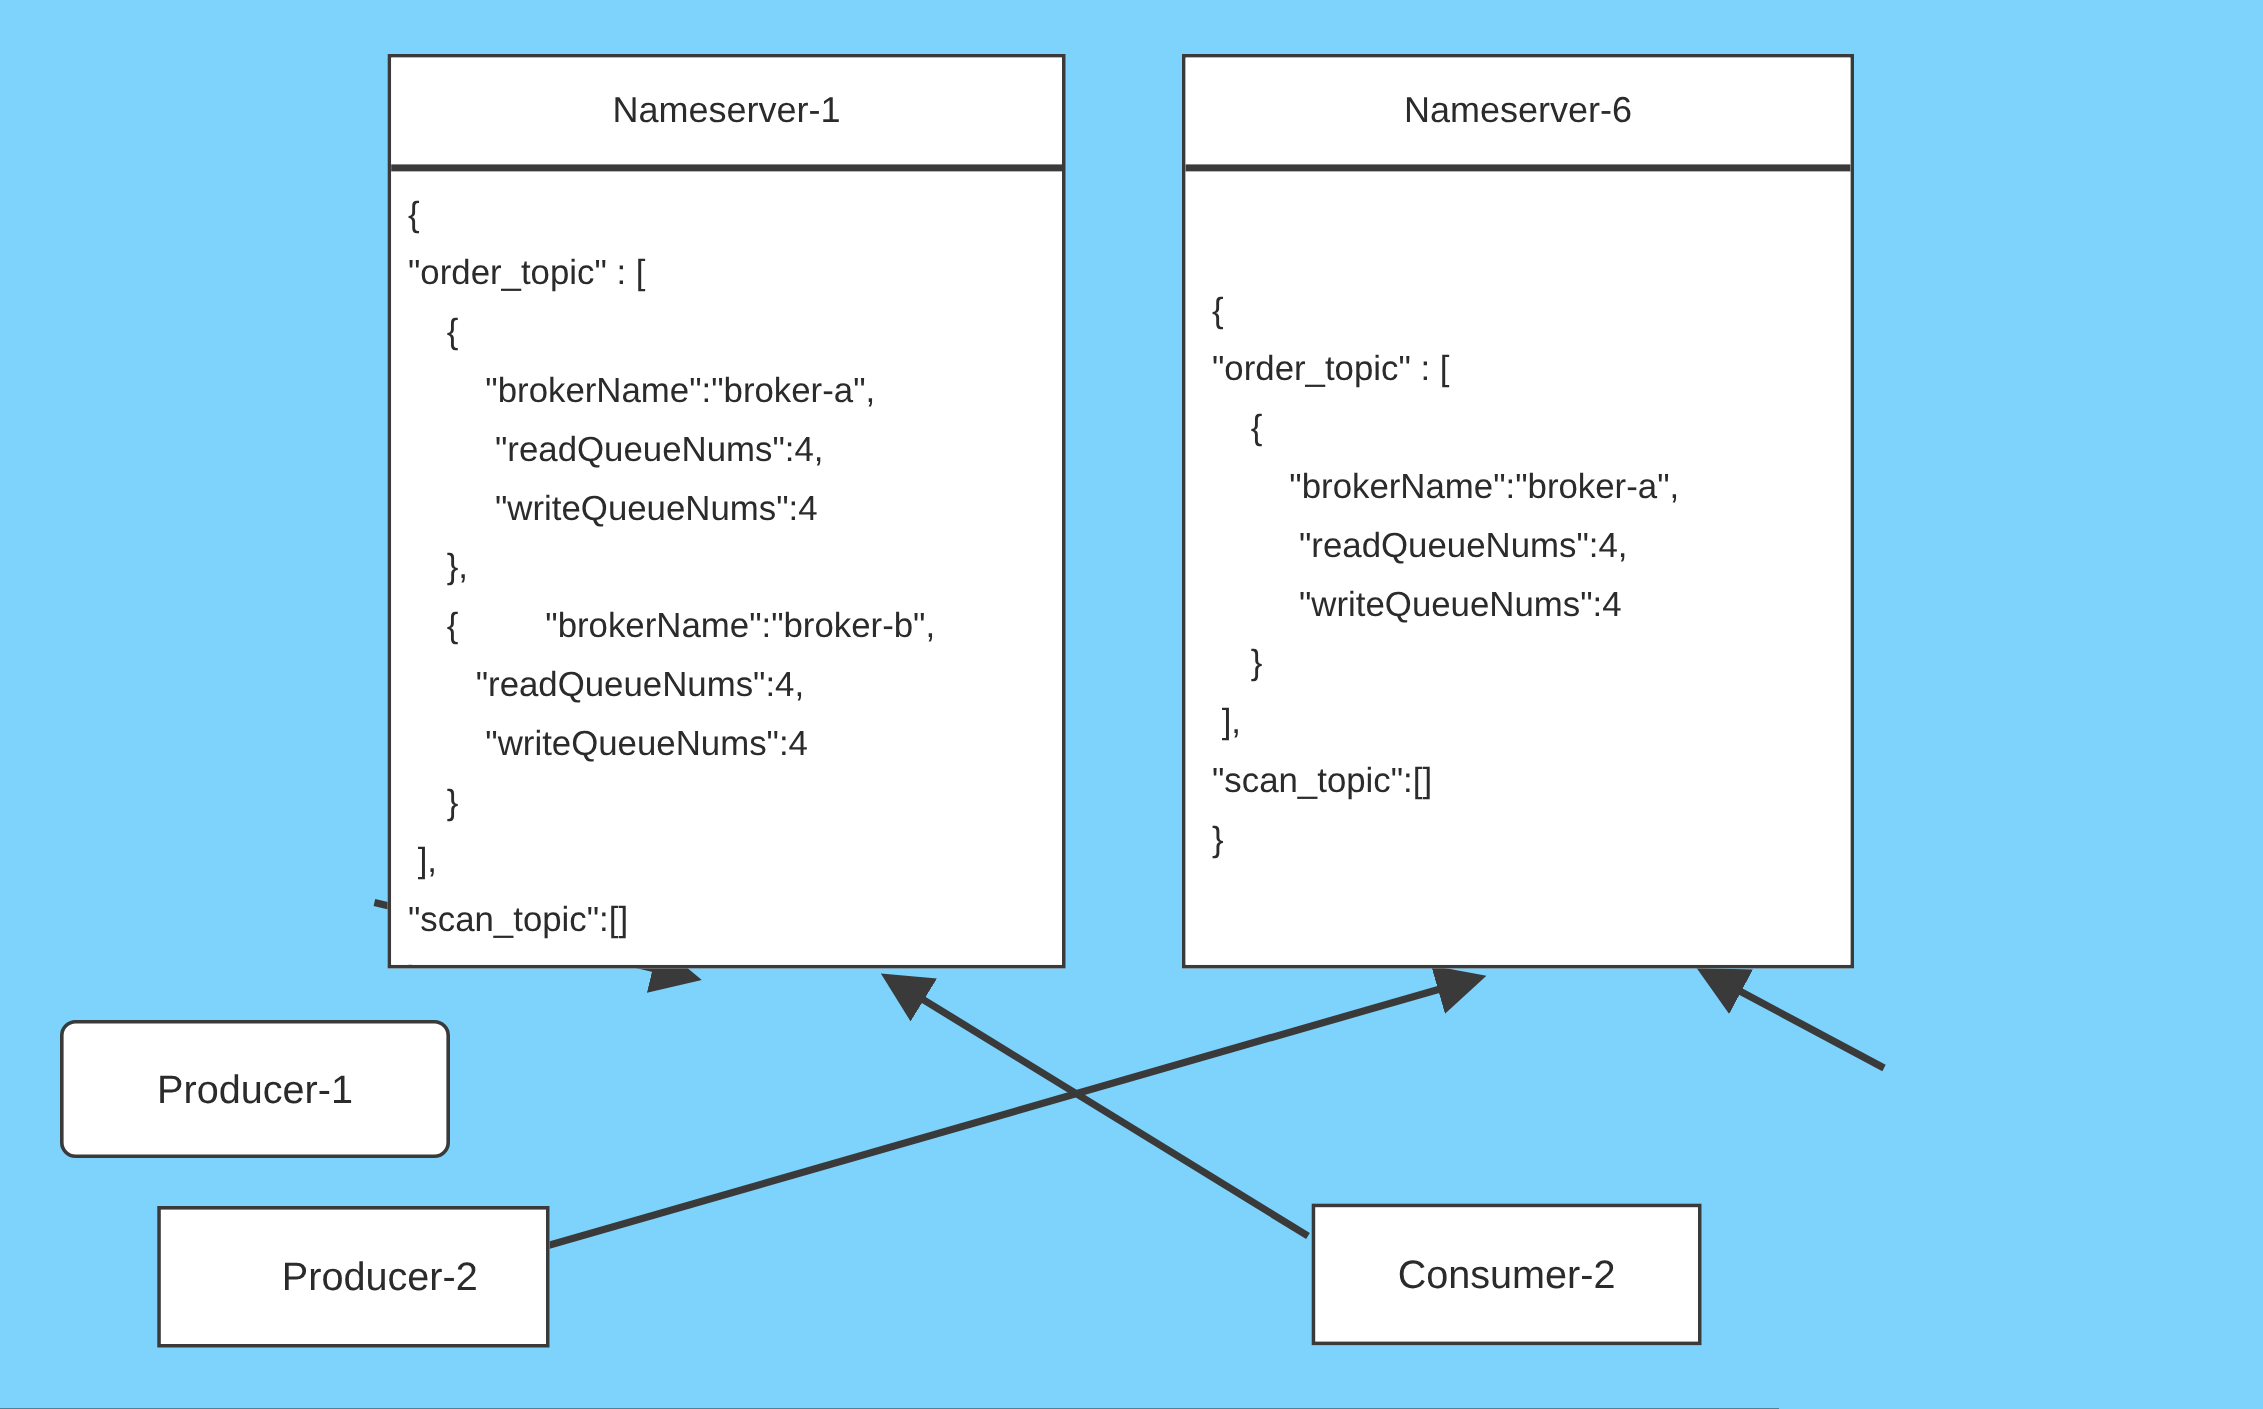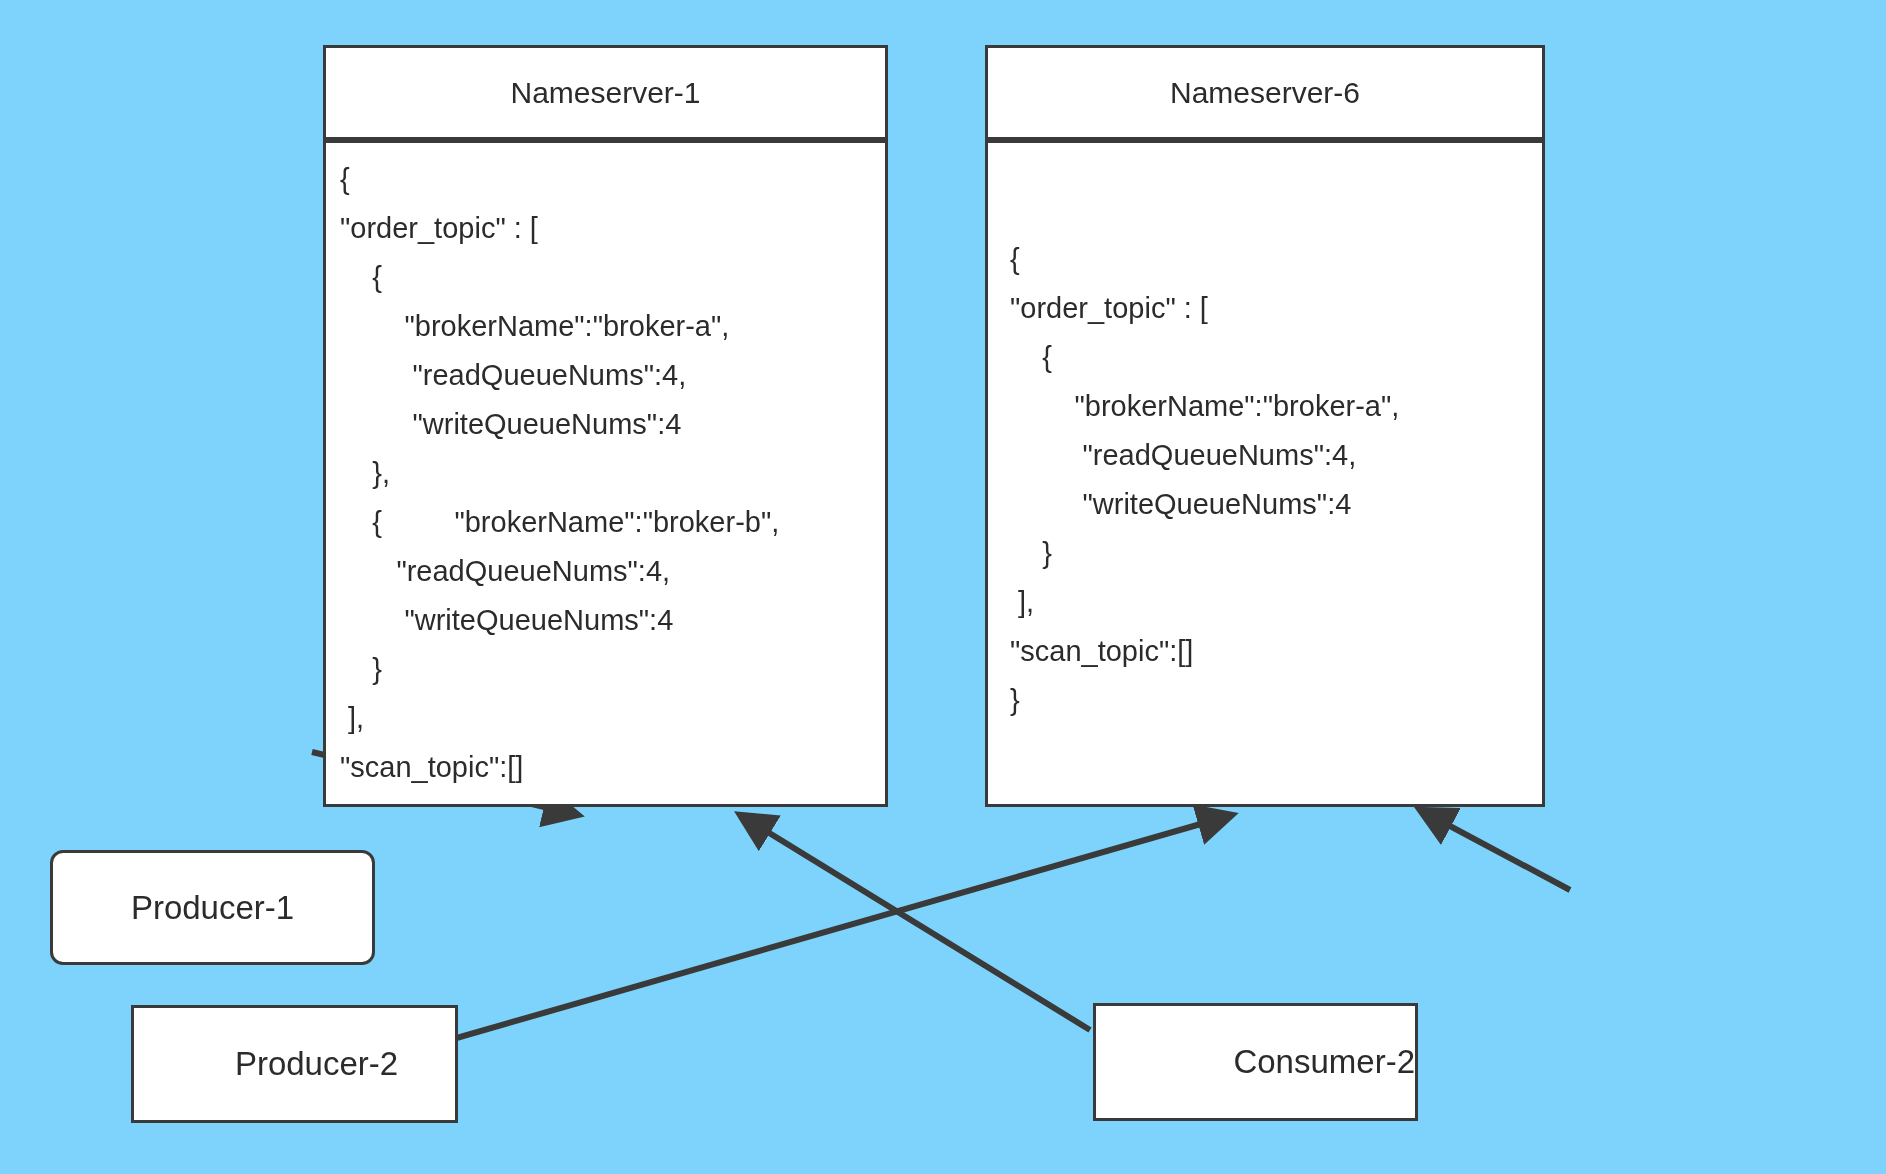--- a/index.html
+++ b/index.html
@@ -136,18 +136,18 @@
   </div>
 
   <div class="ep-box" style="left:50px; top:850px; width:325px; height:115px;border-radius:13px;">
     <span>Producer-1</span>
   </div>
 
   <div class="ep-box" style="left:131px; top:1005px; width:327px; height:118px;padding-left:44px;">
     <span>Producer-2</span>
   </div>
 
-  <div class="ep-box" style="left:1093px; top:1003px; width:325px; height:118px;justify-content:flex-end;">
+  <div class="ep-box" style="left:1093px; top:1003px; width:325px; height:118px;">
     <span>Consumer-2</span>
   </div>
 
 
 </div>
 
 </body></html>

